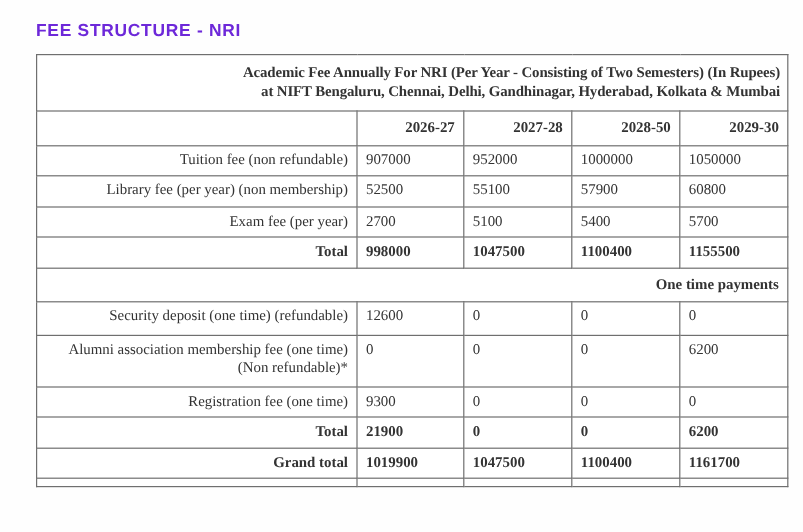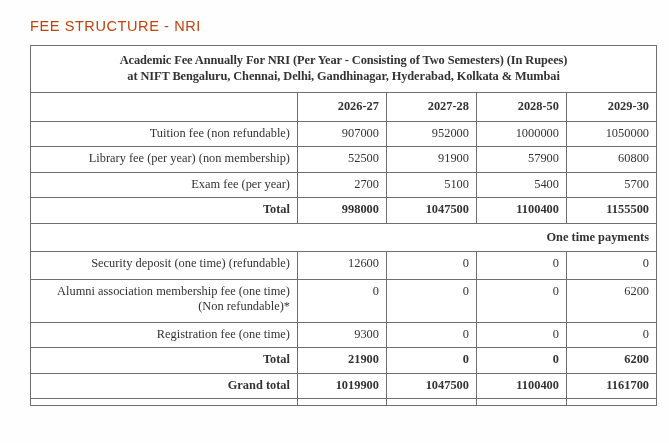--- a/index.html
+++ b/index.html
@@ -22,24 +22,24 @@
     width: 669px;
     height: 443px;
     background: #fefefe;
   }
 
   .section-heading {
     position: absolute;
     left: 30px;
     top: 18px;
     font-family: "Liberation Sans", "DejaVu Sans", sans-serif;
-    font-weight: normal;
+    font-weight: bold;
     font-size: 14.5px;
     letter-spacing: 0.6px;
-    color: #c2410c;
+    color: #6d28d9;
     white-space: nowrap;
   }
 
   .table-wrap {
     position: absolute;
     left: 30px;
     top: 45px;
     width: 626px;
   }
 
@@ -60,42 +60,42 @@
   }
 
   
   col.c-label { width: 267px; }
   col.c-yr    { width: 89px; }
   col.c-yr2   { width: 90px; }
   col.c-yr3   { width: 90px; }
   col.c-yr4   { width: 90px; }
 
   .tbl-title {
-    text-align: center;
+    text-align: right;
     font-weight: bold;
     font-size: 13.6px;
     line-height: 1.28;
     padding: 7px 6px 8px 6px !important;
     color: #1b1b1b;
     letter-spacing: -0.1px;
   }
 
   .col-head {
     text-align: right;
     font-weight: bold;
     font-size: 13px;
     color: #1a1a1a;
     padding-top: 6px !important;
     padding-bottom: 6px !important;
   }
 
   .blank-head { border: 1px solid #6f6f6f; }
 
   .num {
-    text-align: right;
+    text-align: left;
     white-space: nowrap;
   }
 
   .row-total td,
   .grand-total td,
   .subhead td {
     font-weight: bold;
     color: #111111;
   }
 
@@ -152,21 +152,21 @@
           <td class="label-cell">Tuition fee (non refundable)</td>
           <td class="num">907000</td>
           <td class="num">952000</td>
           <td class="num">1000000</td>
           <td class="num">1050000</td>
         </tr>
 
         <tr>
           <td class="label-cell">Library fee (per year) (non membership)</td>
           <td class="num">52500</td>
-          <td class="num">91900</td>
+          <td class="num">55100</td>
           <td class="num">57900</td>
           <td class="num">60800</td>
         </tr>
 
 
         <tr>
           <td class="label-cell">Exam fee (per year)</td>
           <td class="num">2700</td>
           <td class="num">5100</td>
           <td class="num">5400</td>

